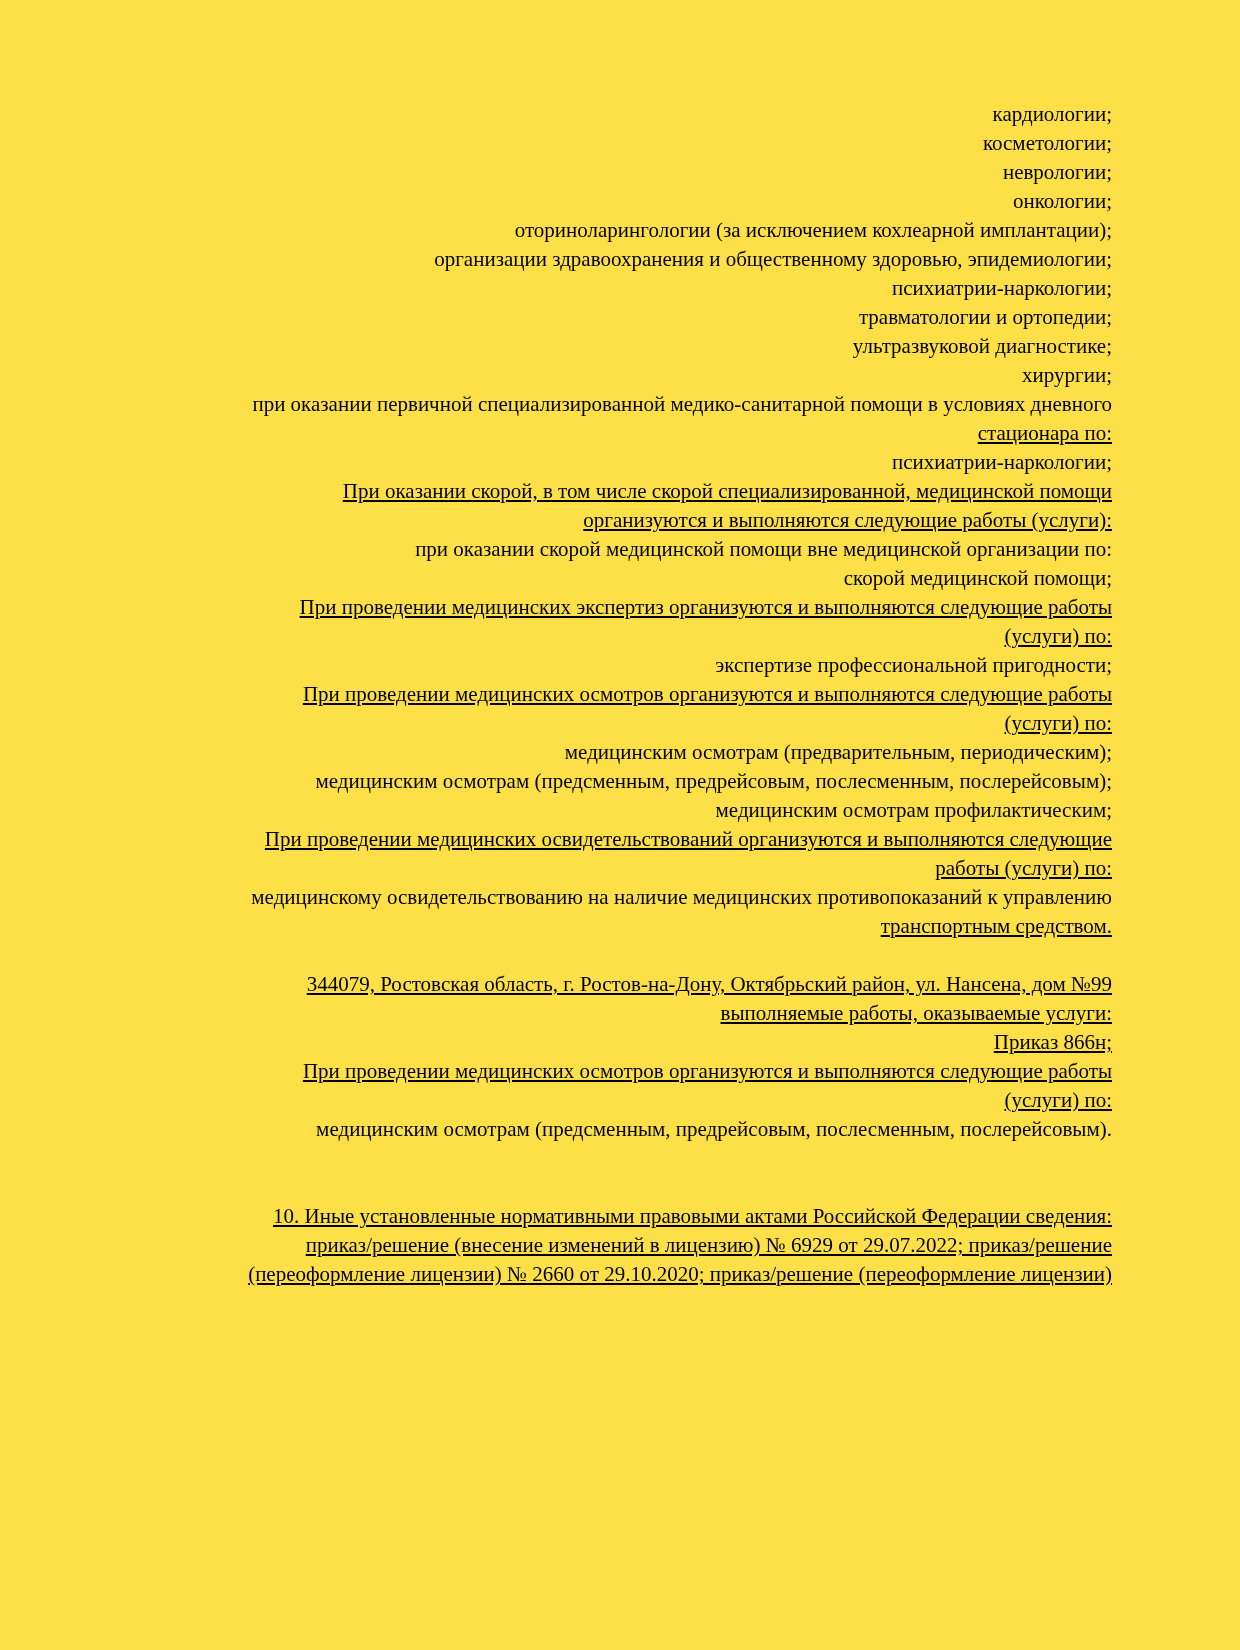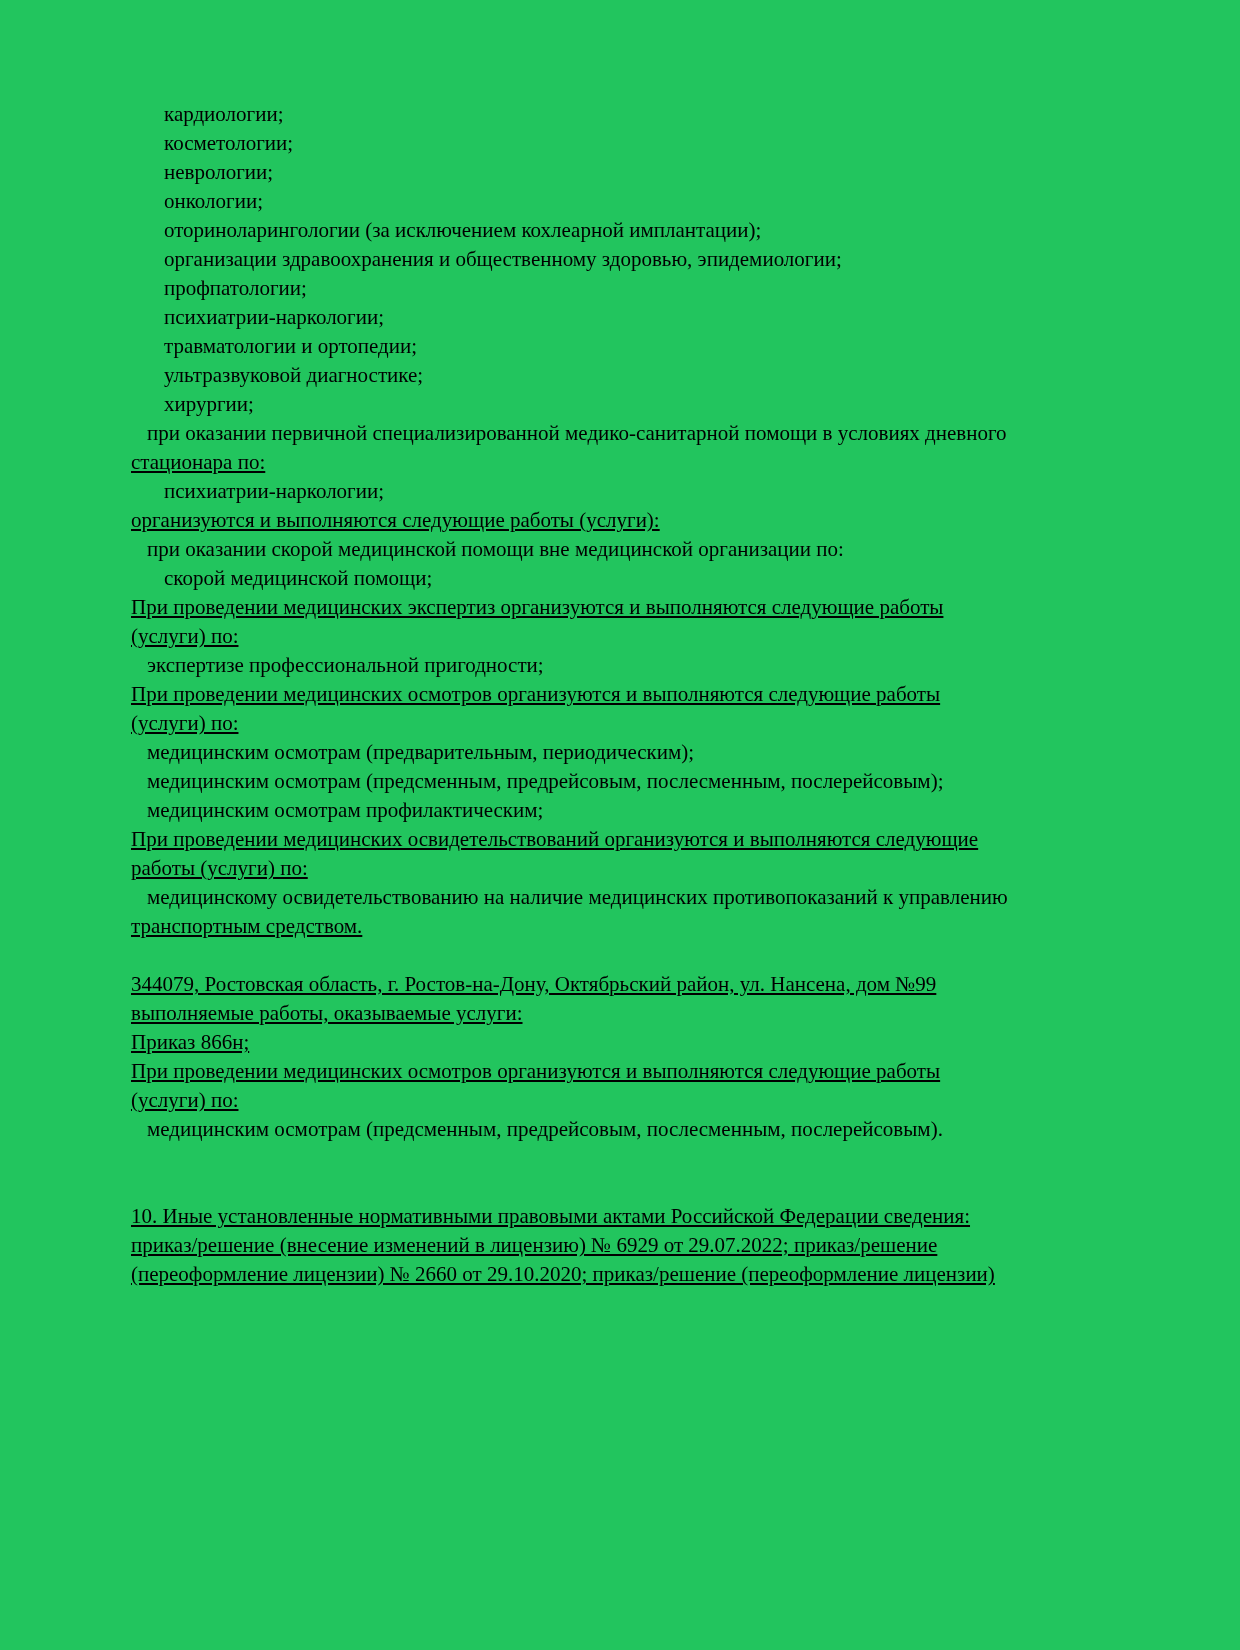--- a/index.html
+++ b/index.html
@@ -4,27 +4,28 @@
 <style>
   html, body {
     margin: 0;
     padding: 0;
     background: #ffffff;
   }
   .page {
     position: relative;
     width: 1240px;
     height: 1650px;
-    background: #22c55e;
+    background: #fde047;
     color: #000000;
     font-family: "Liberation Serif", "DejaVu Serif", serif;
     font-size: 21px;
     line-height: 29px;
     overflow: hidden;
     box-sizing: border-box;
+    text-align: right;
   }
   .content {
     box-sizing: border-box;
     padding: 100px 128px 0 131px;
     width: 100%;
   }
   .line {
     min-height: 29px;
     white-space: pre-wrap;
   }
@@ -36,28 +37,28 @@
 <body>
 
 <div class="page">
   <div class="content" id="document-content">
       <div class="line indent-2">кардиологии;</div>
       <div class="line indent-2">косметологии;</div>
       <div class="line indent-2">неврологии;</div>
       <div class="line indent-2">онкологии;</div>
       <div class="line indent-2">оториноларингологии (за исключением кохлеарной имплантации);</div>
       <div class="line indent-2">организации здравоохранения и общественному здоровью, эпидемиологии;</div>
-      <div class="line indent-2">профпатологии;</div>
       <div class="line indent-2">психиатрии-наркологии;</div>
       <div class="line indent-2">травматологии и ортопедии;</div>
       <div class="line indent-2">ультразвуковой диагностике;</div>
       <div class="line indent-2">хирургии;</div>
       <div class="line indent-1">при оказании первичной специализированной медико-санитарной помощи в условиях дневного</div>
       <div class="line indent-0">стационара по:</div>
       <div class="line indent-2">психиатрии-наркологии;</div>
+      <div class="line indent-0">При оказании скорой, в том числе скорой специализированной, медицинской помощи</div>
       <div class="line indent-0">организуются и выполняются следующие работы (услуги):</div>
       <div class="line indent-1">при оказании скорой медицинской помощи вне медицинской организации по:</div>
       <div class="line indent-2">скорой медицинской помощи;</div>
       <div class="line indent-0">При проведении медицинских экспертиз организуются и выполняются следующие работы</div>
       <div class="line indent-0">(услуги) по:</div>
       <div class="line indent-1">экспертизе профессиональной пригодности;</div>
       <div class="line indent-0">При проведении медицинских осмотров организуются и выполняются следующие работы</div>
       <div class="line indent-0">(услуги) по:</div>
       <div class="line indent-1">медицинским осмотрам (предварительным, периодическим);</div>
       <div class="line indent-1">медицинским осмотрам (предсменным, предрейсовым, послесменным, послерейсовым);</div>

